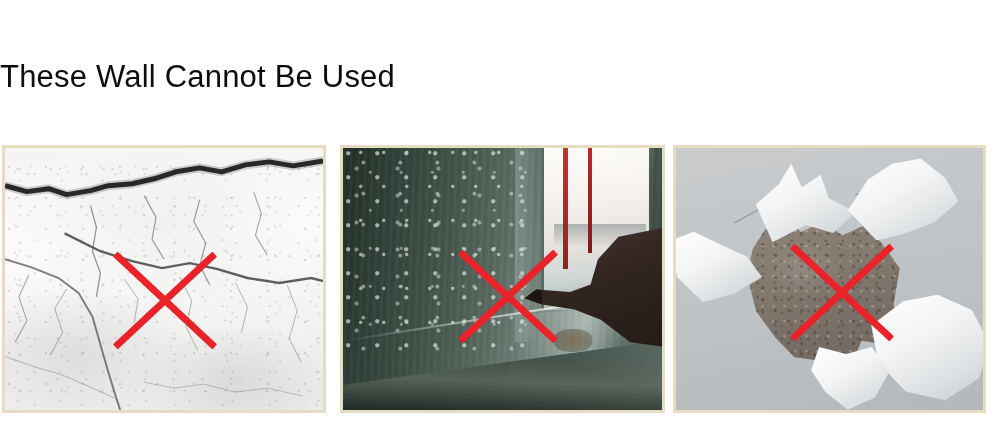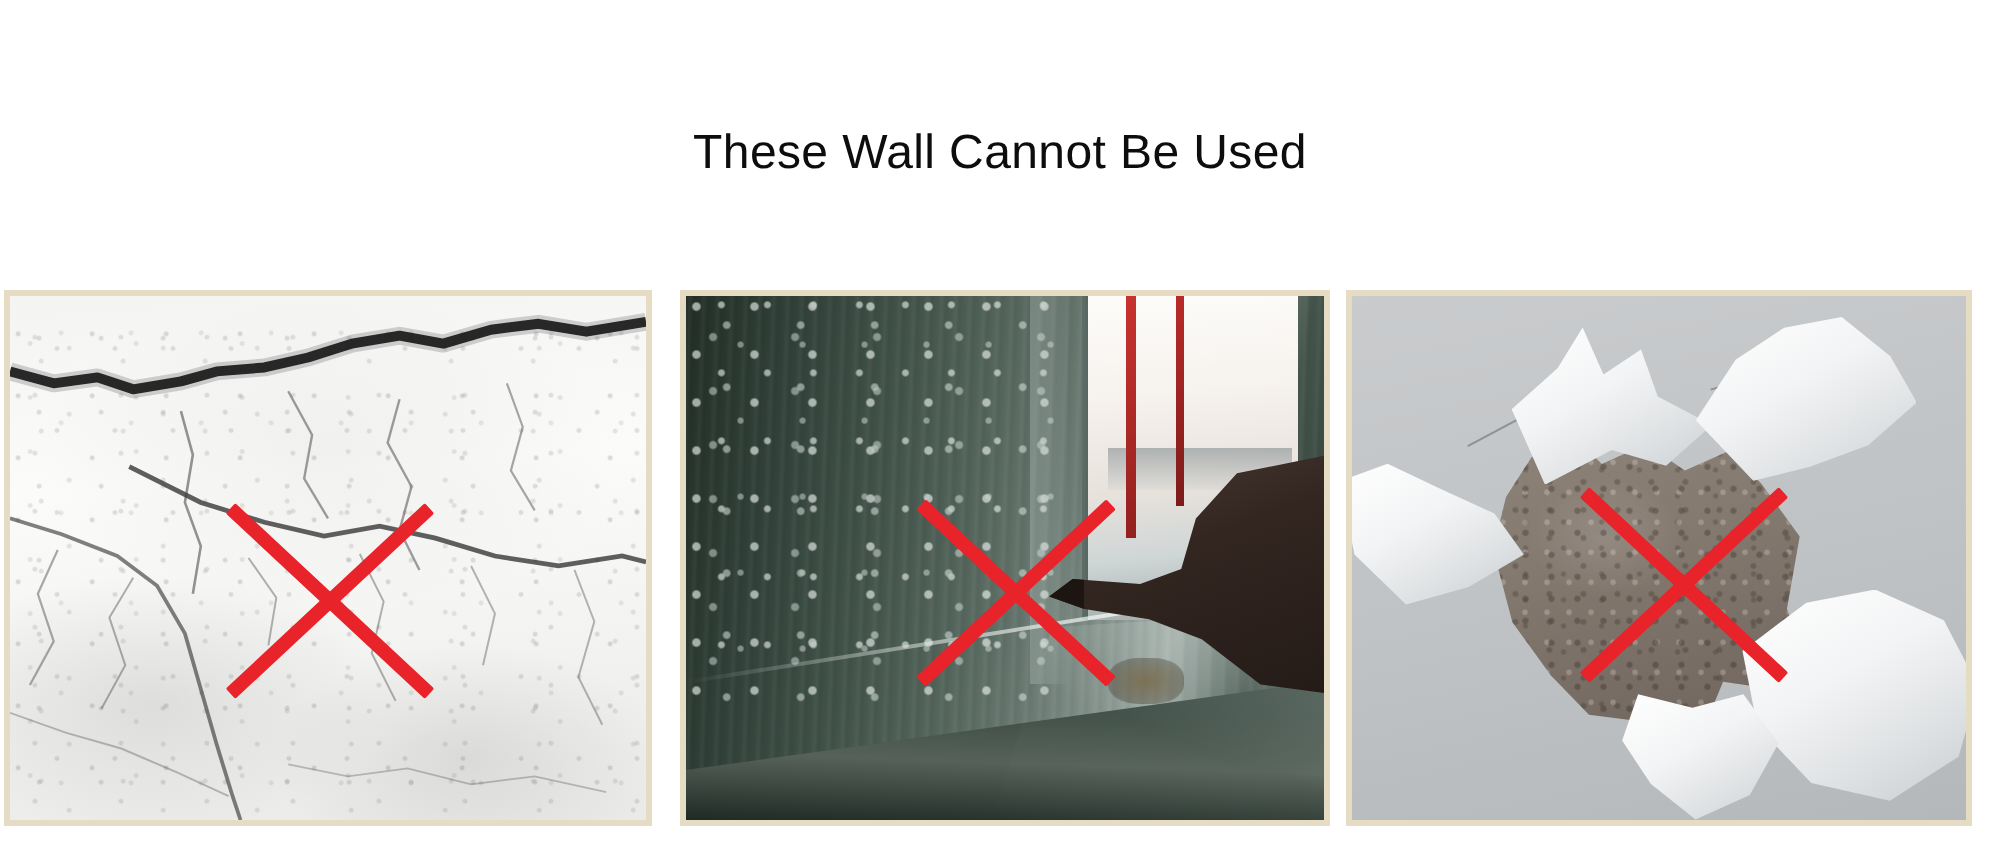--- a/index.html
+++ b/index.html
@@ -14,23 +14,23 @@
     overflow: hidden;
     font-family: "Liberation Sans", sans-serif;
   }
 
   
   #page-title {
     position: absolute;
     left: 0;
     top: 58px;
     width: 1000px;
-    text-align: center;
+    text-align: left;
     font-family: "Liberation Sans", sans-serif;
-    font-size: 24px;
+    font-size: 31px;
     font-weight: 400;
     color: #0d0d0d;
     letter-spacing: 0.2px;
     line-height: 38px;
     white-space: nowrap;
   }
 
   
   #panel-strip {
     position: absolute;

